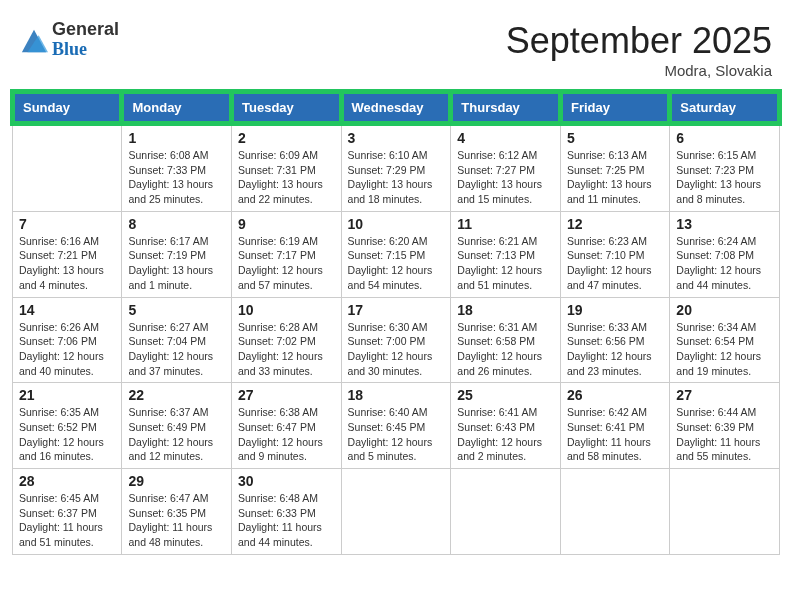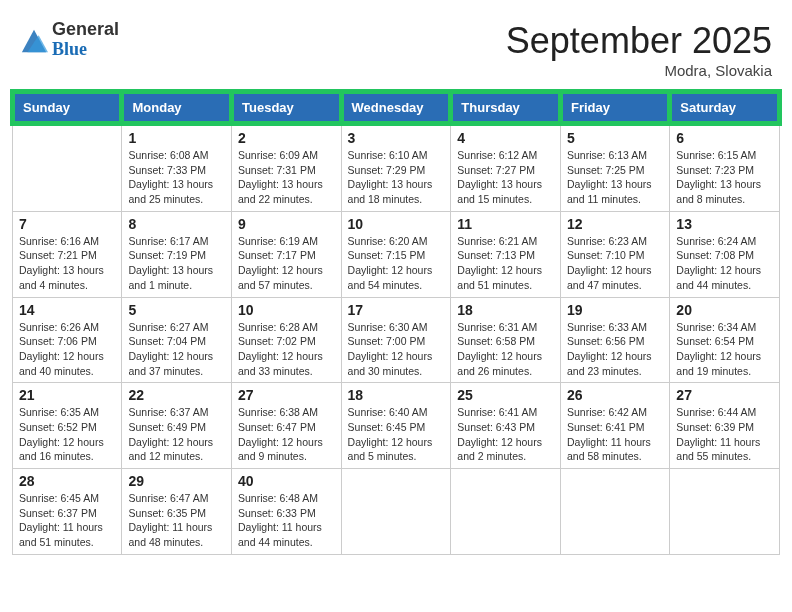--- a/index.html
+++ b/index.html
@@ -300,21 +300,21 @@
           Sunrise: 6:45 AM<br>Sunset: 6:37 PM<br>Daylight: 11 hours and 51 minutes.
         </div>
         </td>
         <td>
           <span class="day-number">29</span>
         <div class="day-info">
           Sunrise: 6:47 AM<br>Sunset: 6:35 PM<br>Daylight: 11 hours and 48 minutes.
         </div>
         </td>
         <td>
-          <span class="day-number">40</span>
+          <span class="day-number">30</span>
         <div class="day-info">
           Sunrise: 6:48 AM<br>Sunset: 6:33 PM<br>Daylight: 11 hours and 44 minutes.
         </div>
         </td>
         <td></td>
         <td></td>
         <td></td>
         <td></td>
       </tr>
     </tbody>

